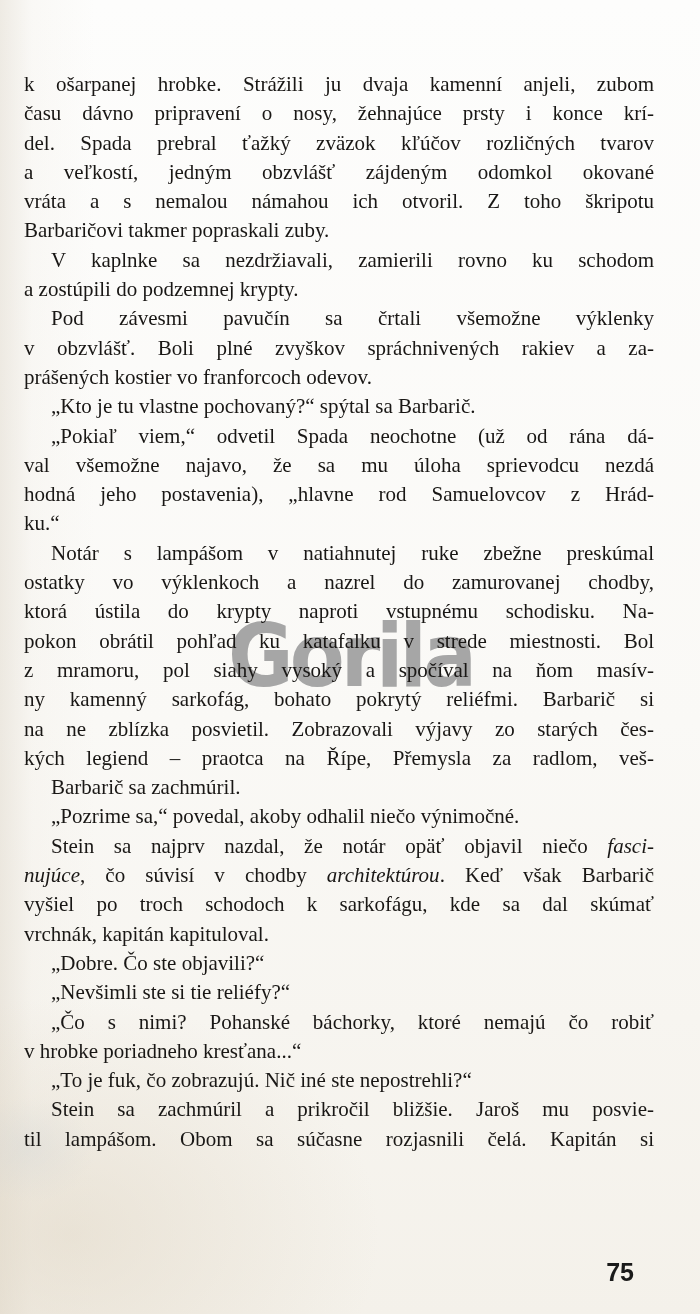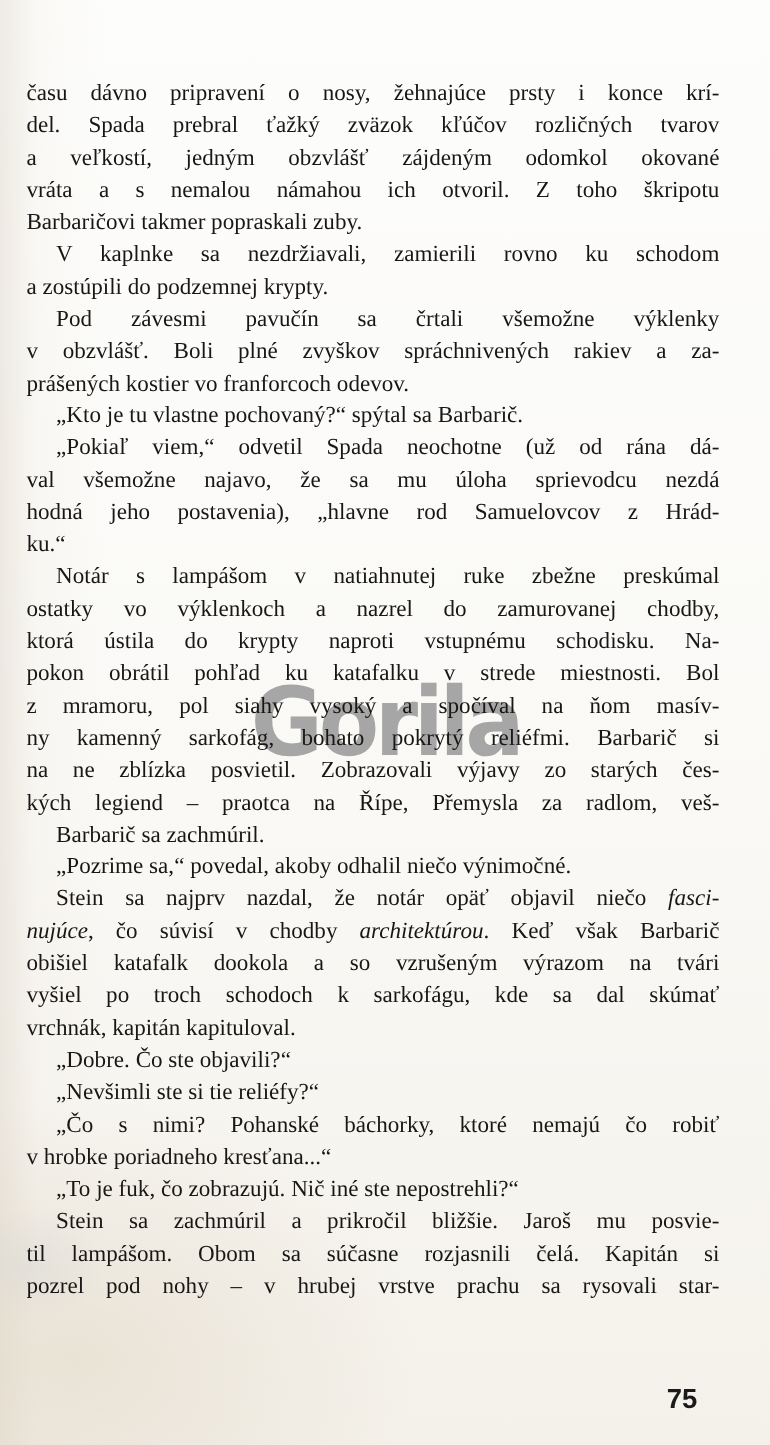--- a/index.html
+++ b/index.html
@@ -74,20 +74,21 @@
     color: #1a1a1a;
   }
 </style>
 </head>
 <body>
 
 <div class="page" style="color: rgb(25, 23, 21);">
   <div class="watermark" style="color: rgb(166, 166, 166);">Gorila</div>
 
   <div class="text-block">
+      <div class="line"><span>k ošarpanej hrobke. Strážili ju dvaja kamenní anjeli, zubom</span></div>
       <div class="line"><span>času dávno pripravení o nosy, žehnajúce prsty i konce krí-</span></div>
       <div class="line"><span>del. Spada prebral ťažký zväzok kľúčov rozličných tvarov</span></div>
       <div class="line"><span>a veľkostí, jedným obzvlášť zájdeným odomkol okované</span></div>
       <div class="line"><span>vráta a s nemalou námahou ich otvoril. Z toho škripotu</span></div>
       <div class="line para-end"><span>Barbaričovi takmer popraskali zuby.</span></div>
       <div class="line indent"><span>V kaplnke sa nezdržiavali, zamierili rovno ku schodom</span></div>
       <div class="line para-end"><span>a zostúpili do podzemnej krypty.</span></div>
       <div class="line indent"><span>Pod závesmi pavučín sa črtali všemožne výklenky</span></div>
       <div class="line"><span>v obzvlášť. Boli plné zvyškov spráchnivených rakiev a za-</span></div>
       <div class="line para-end"><span>prášených kostier vo franforcoch odevov.</span></div>
@@ -101,27 +102,25 @@
       <div class="line"><span>ktorá ústila do krypty naproti vstupnému schodisku. Na-</span></div>
       <div class="line"><span>pokon obrátil pohľad ku katafalku v strede miestnosti. Bol</span></div>
       <div class="line"><span>z mramoru, pol siahy vysoký a spočíval na ňom masív-</span></div>
       <div class="line"><span>ny kamenný sarkofág, bohato pokrytý reliéfmi. Barbarič si</span></div>
       <div class="line"><span>na ne zblízka posvietil. Zobrazovali výjavy zo starých čes-</span></div>
       <div class="line"><span>kých legiend – praotca na Řípe, Přemysla za radlom, veš-</span></div>
       <div class="line para-end indent"><span>Barbarič sa zachmúril.</span></div>
       <div class="line para-end indent"><span>„Pozrime sa,“ povedal, akoby odhalil niečo výnimočné.</span></div>
       <div class="line indent"><span>Stein sa najprv nazdal, že notár opäť objavil niečo </span><span class="it">fasci-</span></div>
       <div class="line"><span class="it">nujúce</span><span>, čo súvisí v chodby </span><span class="it">architektúrou</span><span>. Keď však Barbarič</span></div>
-      <div class="line"><span>obišiel katafalk dookola a so vzrušeným výrazom na tvári</span></div>
       <div class="line"><span>vyšiel po troch schodoch k sarkofágu, kde sa dal skúmať</span></div>
       <div class="line para-end"><span>vrchnák, kapitán kapituloval.</span></div>
       <div class="line para-end indent"><span>„Dobre. Čo ste objavili?“</span></div>
       <div class="line para-end indent"><span>„Nevšimli ste si tie reliéfy?“</span></div>
       <div class="line indent"><span>„Čo s nimi? Pohanské báchorky, ktoré nemajú čo robiť</span></div>
       <div class="line para-end"><span>v hrobke poriadneho kresťana...“</span></div>
       <div class="line para-end indent"><span>„To je fuk, čo zobrazujú. Nič iné ste nepostrehli?“</span></div>
       <div class="line indent"><span>Stein sa zachmúril a prikročil bližšie. Jaroš mu posvie-</span></div>
       <div class="line"><span>til lampášom. Obom sa súčasne rozjasnili čelá. Kapitán si</span></div>
-      <div class="line"><span>pozrel pod nohy – v hrubej vrstve prachu sa rysovali star-</span></div>
     </div>
 
   <div class="folio">75</div>
 </div>
 
 </body></html>

